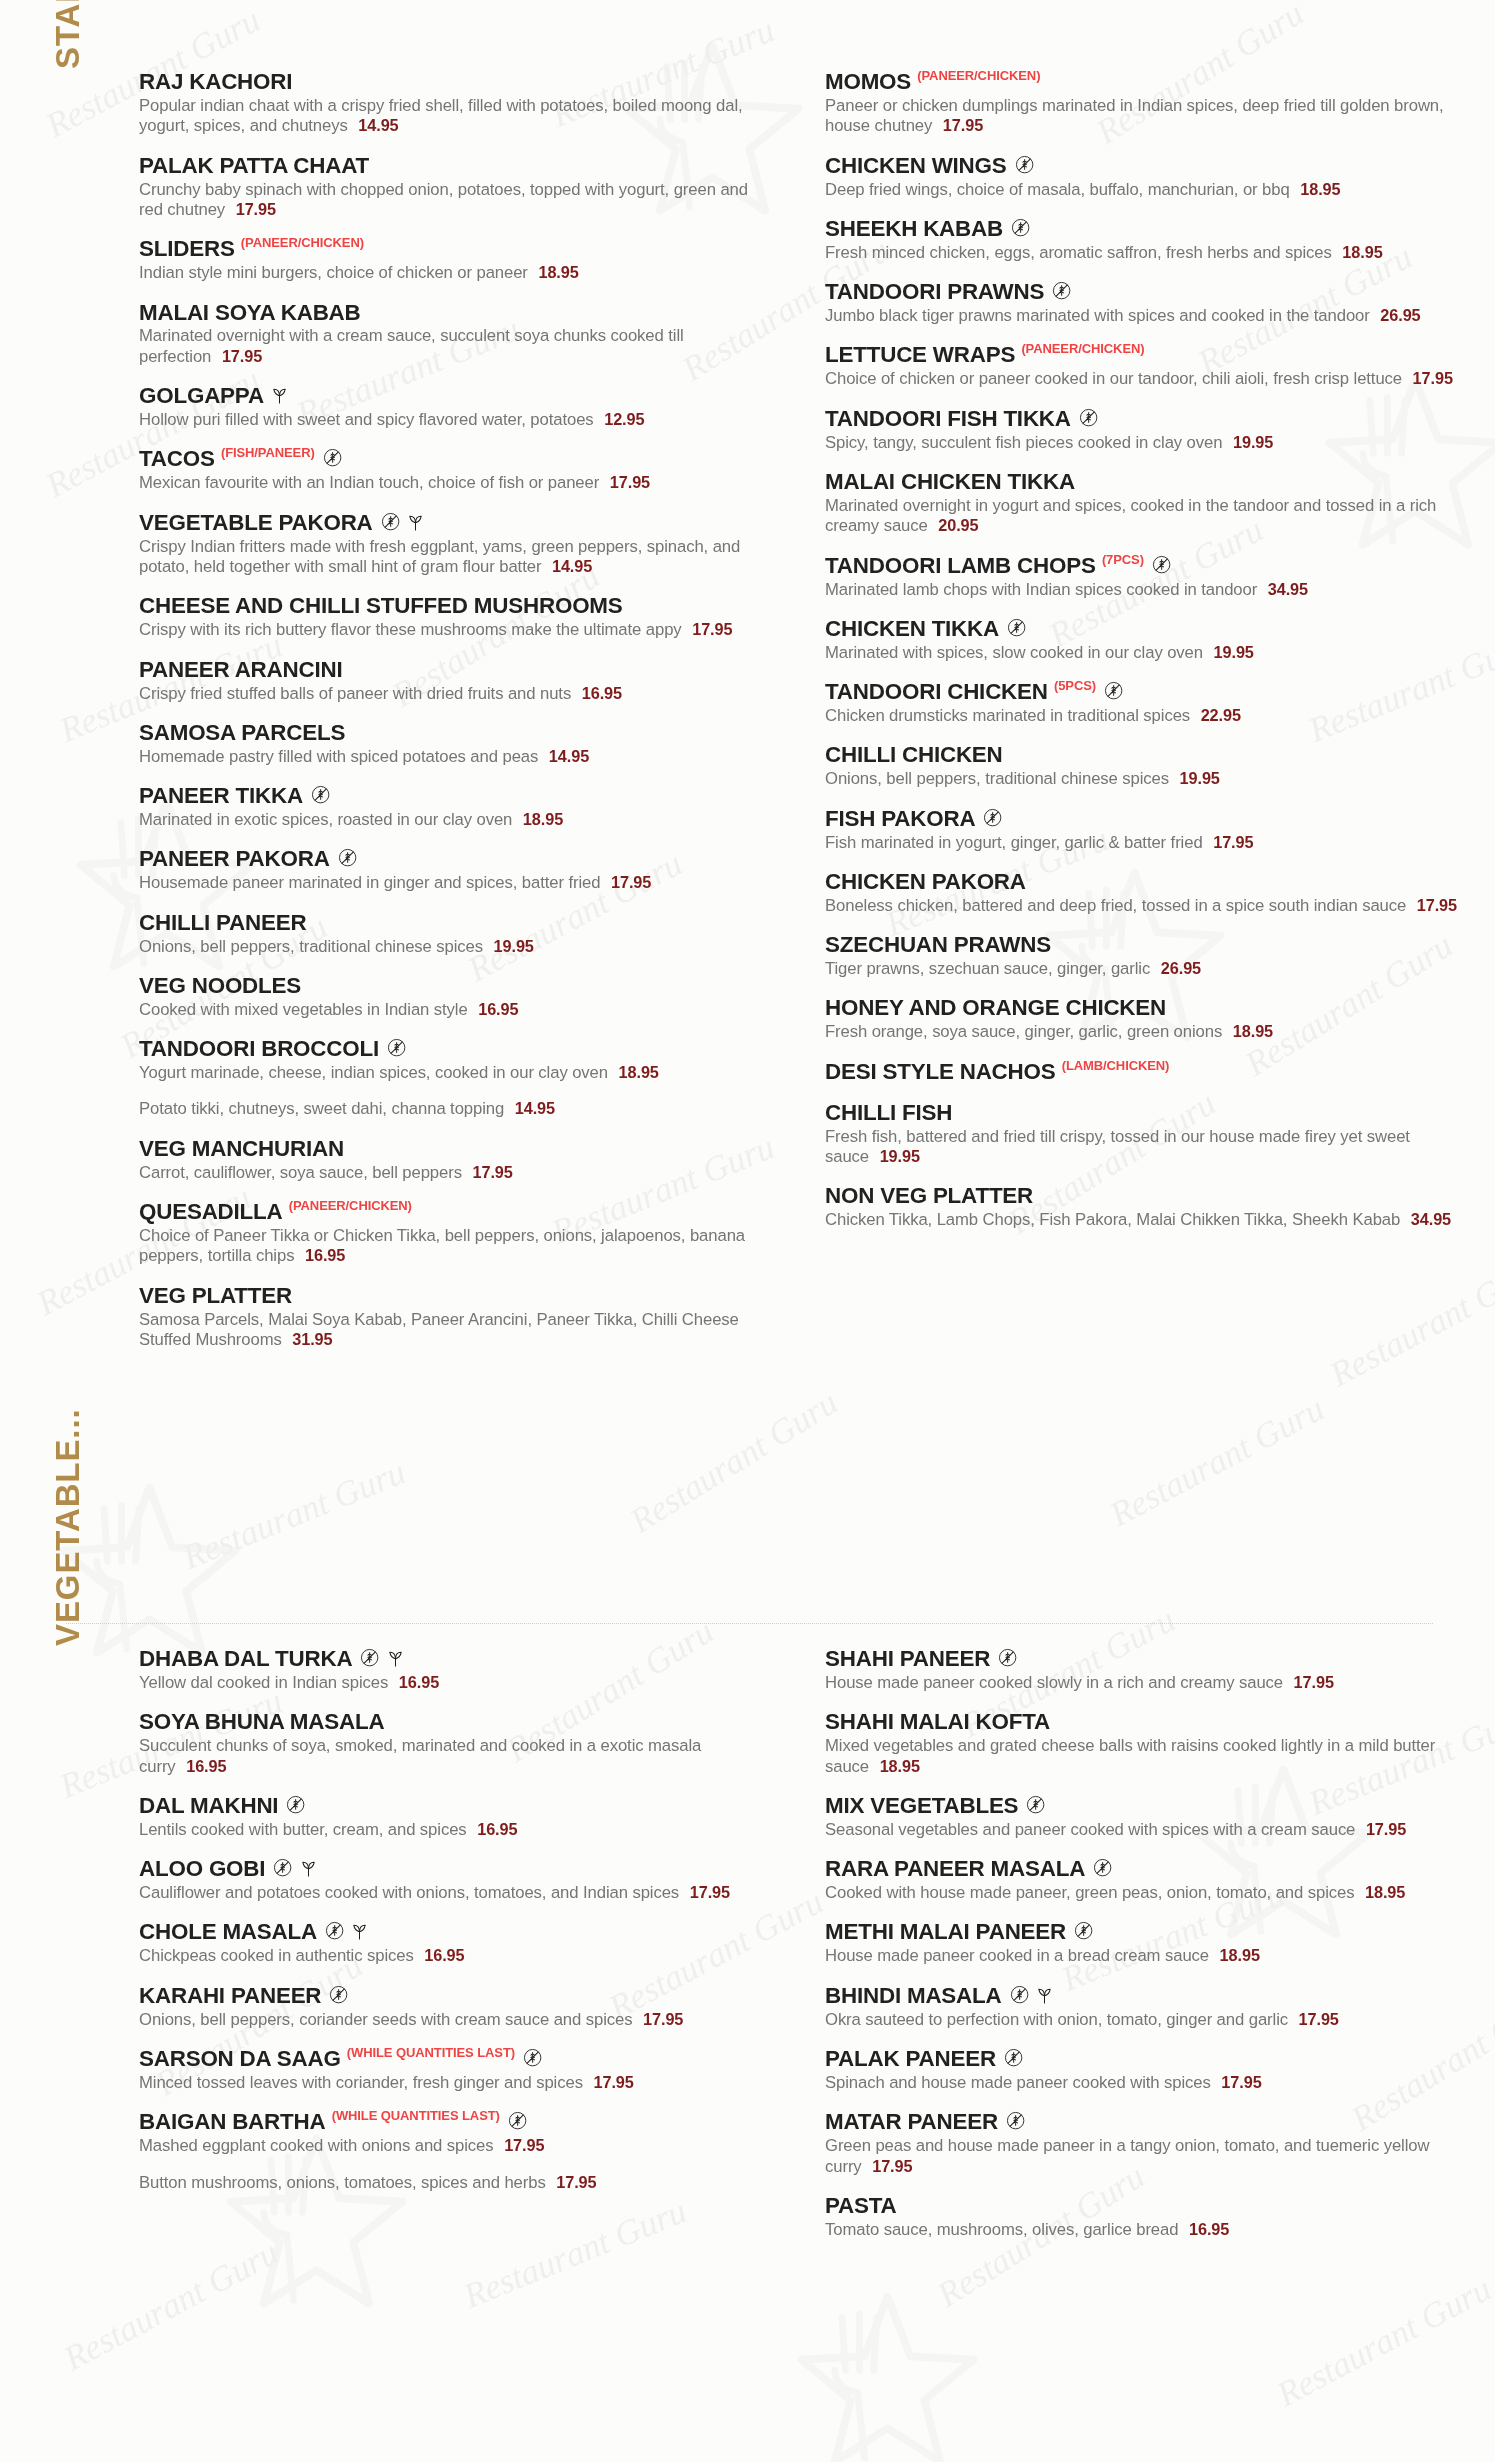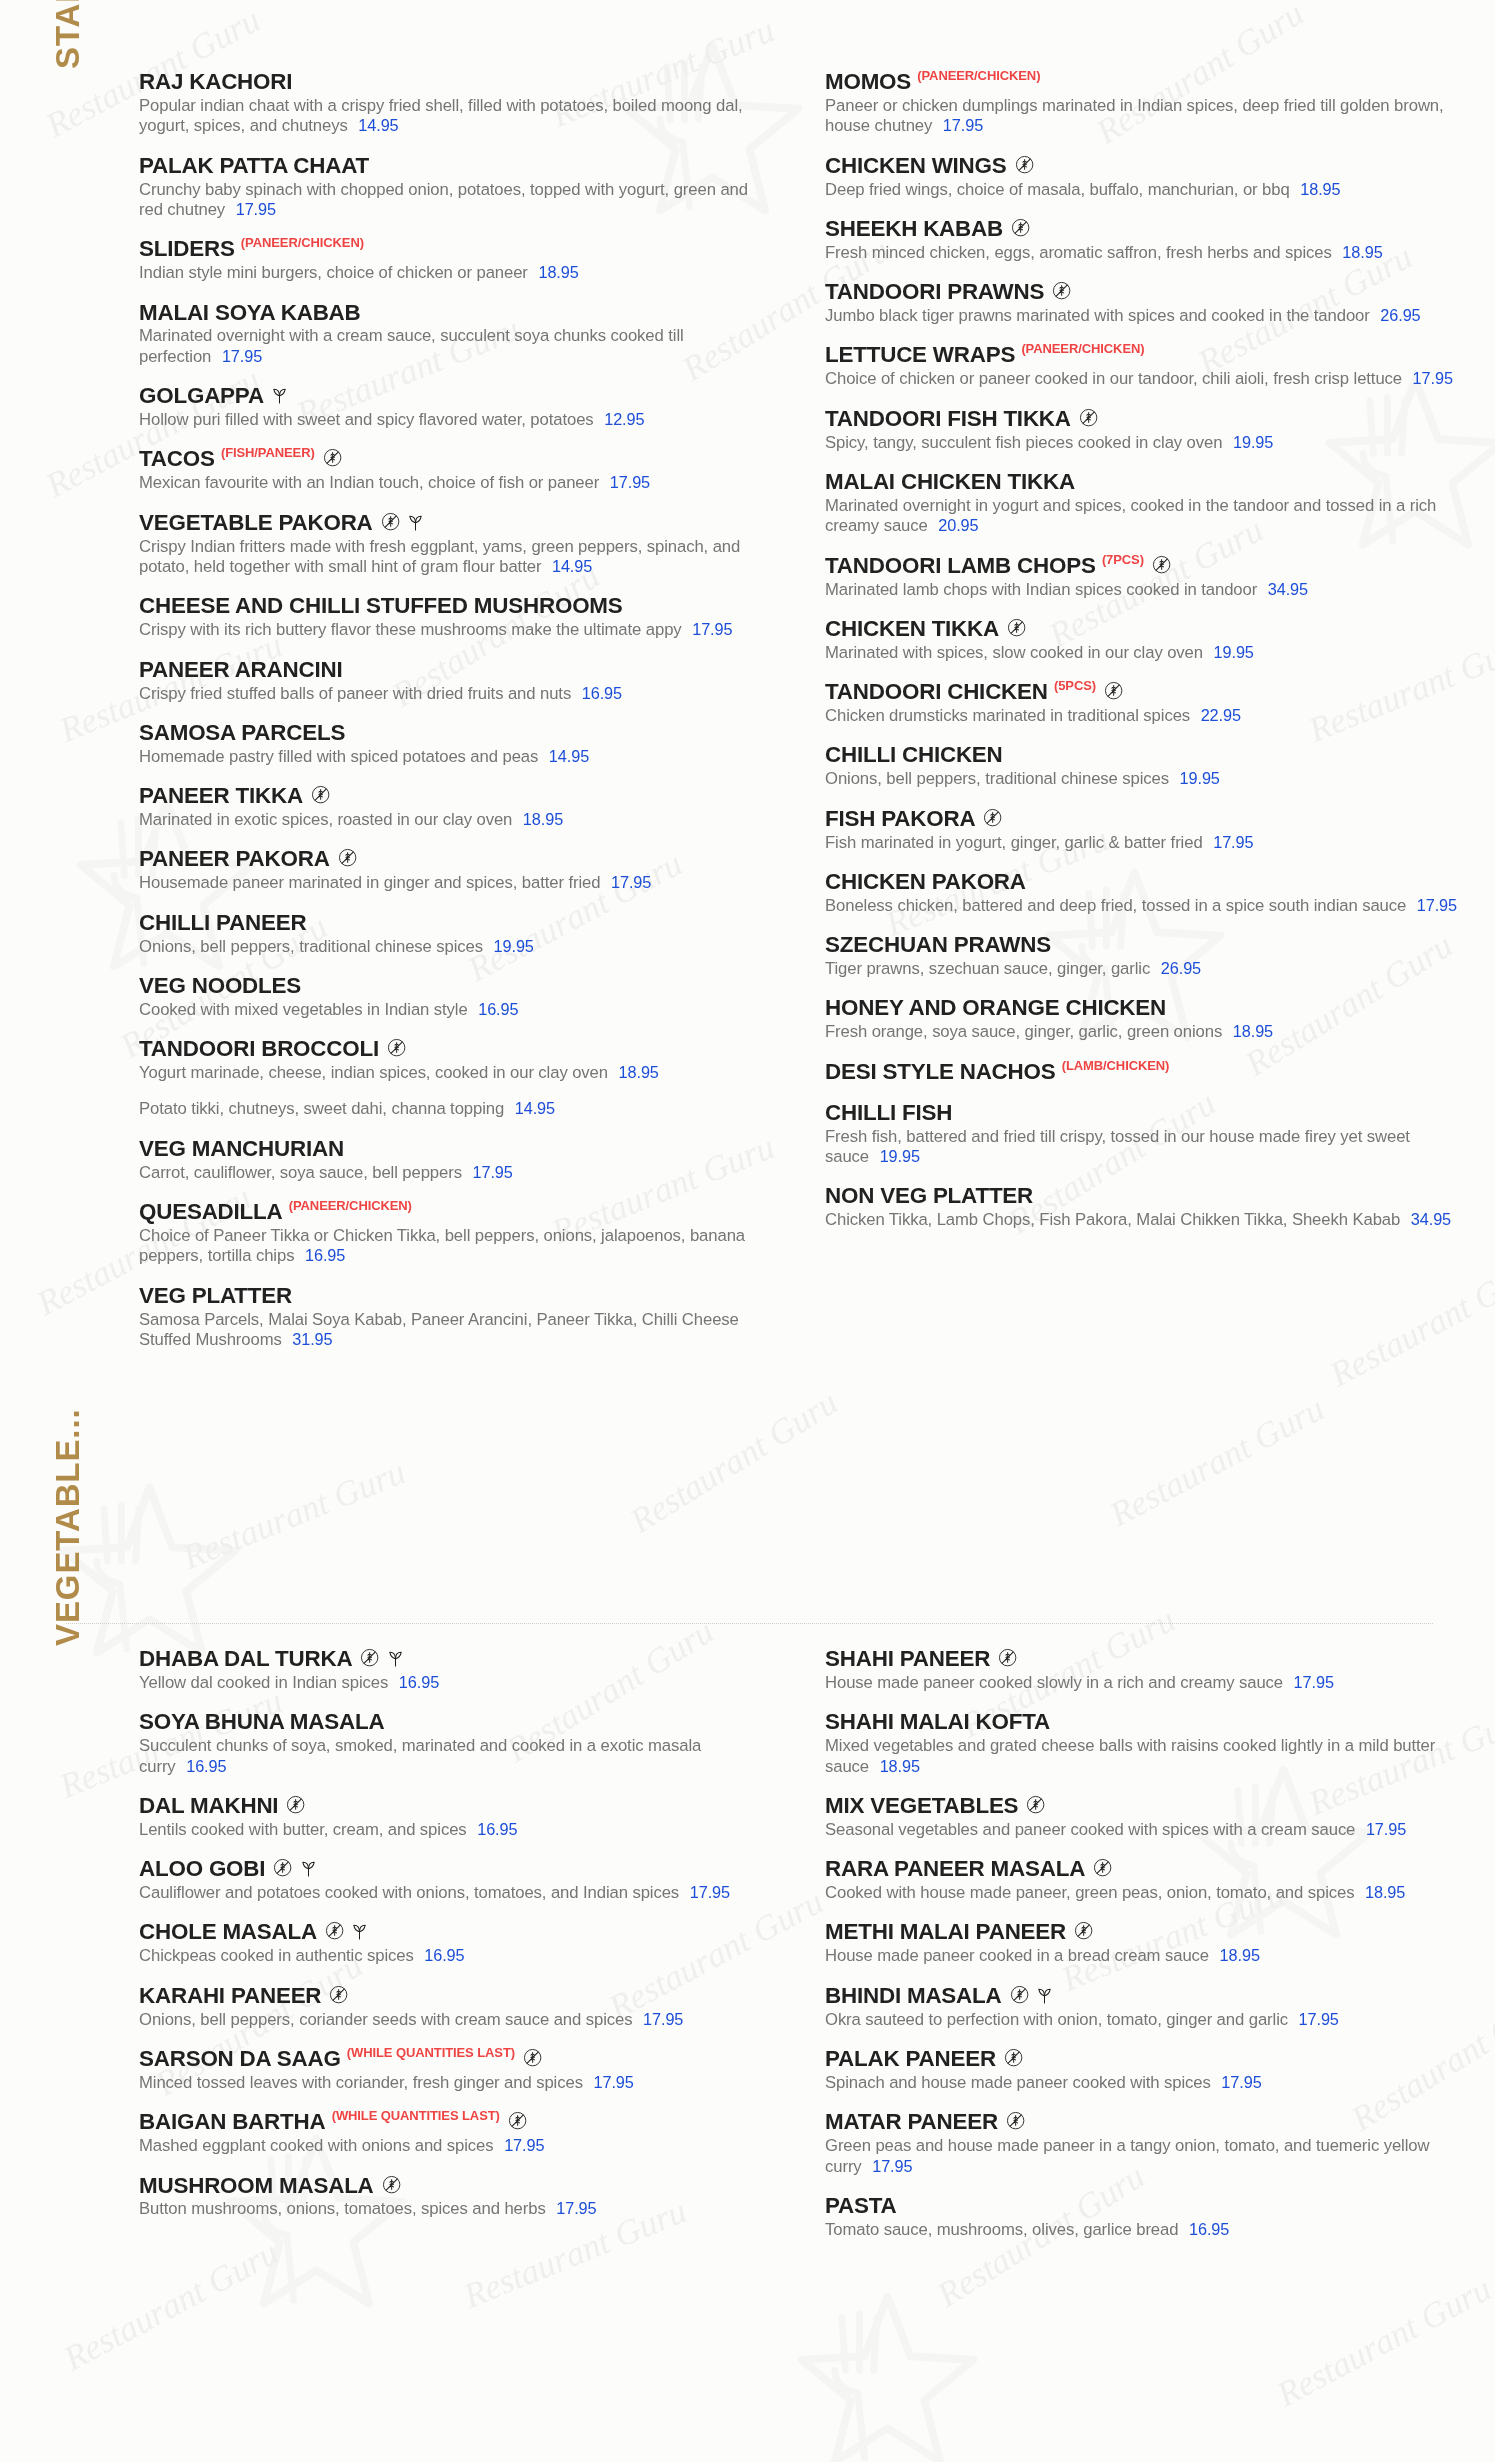--- a/index.html
+++ b/index.html
@@ -86,22 +86,22 @@
     margin-left: 6.2px;
   }
   .item-desc {
     font-size: 16.7px;
     color: #757575;
     line-height: 1.22;
     margin-top: 1.8px;
     letter-spacing: -0.1px;
   }
   .price {
-    color: #1d4ed8;
-    font-weight: normal;
+    color: #7f1d1d;
+    font-weight: bold;
     font-size: 16.3px;
     margin-left: 10.6px;
     white-space: nowrap;
   }
 
   
   .diet {
     display: inline-flex;
     align-items: center;
     margin-left: 8px;
@@ -816,36 +816,20 @@
                     <path d="M12 10.2 C13.9 10.2 14.8 11.3 14.8 12.5 C13.4 12.5 12.4 11.8 12 10.2 Z" fill="#1d1d1d"></path>
                     <path d="M12 13.1 C10.1 13.1 9.2 14.2 9.2 15.4 C10.6 15.4 11.6 14.7 12 13.1 Z" fill="#1d1d1d"></path>
                     <path d="M12 13.1 C13.9 13.1 14.8 14.2 14.8 15.4 C13.4 15.4 12.4 14.7 12 13.1 Z" fill="#1d1d1d"></path>
                     <path d="M4.6 19.4 L19.4 4.6" stroke="#1d1d1d" stroke-width="1.3"></path>
                   </svg>
                 </span>
               </div>
               <div class="item-desc"><span>Mashed eggplant cooked with onions and spices</span><span class="price">17.95</span></div>
             </div>
             <div class="item">
-              <div class="item-title">
-                <span class="title-main">MUSHROOM MASALA</span>
-                <span class="diet">
-                  <svg width="19.3" height="19.3" viewBox="0 0 24 24">
-                    <circle cx="12" cy="12" r="10.2" fill="none" stroke="#1d1d1d" stroke-width="1.1"></circle>
-                    <path d="M12 5.2 L12 18.4" stroke="#1d1d1d" stroke-width="1.2" fill="none"></path>
-                    <path d="M12 7.3 C10.1 7.3 9.2 8.4 9.2 9.6 C10.6 9.6 11.6 8.9 12 7.3 Z" fill="#1d1d1d"></path>
-                    <path d="M12 7.3 C13.9 7.3 14.8 8.4 14.8 9.6 C13.4 9.6 12.4 8.9 12 7.3 Z" fill="#1d1d1d"></path>
-                    <path d="M12 10.2 C10.1 10.2 9.2 11.3 9.2 12.5 C10.6 12.5 11.6 11.8 12 10.2 Z" fill="#1d1d1d"></path>
-                    <path d="M12 10.2 C13.9 10.2 14.8 11.3 14.8 12.5 C13.4 12.5 12.4 11.8 12 10.2 Z" fill="#1d1d1d"></path>
-                    <path d="M12 13.1 C10.1 13.1 9.2 14.2 9.2 15.4 C10.6 15.4 11.6 14.7 12 13.1 Z" fill="#1d1d1d"></path>
-                    <path d="M12 13.1 C13.9 13.1 14.8 14.2 14.8 15.4 C13.4 15.4 12.4 14.7 12 13.1 Z" fill="#1d1d1d"></path>
-                    <path d="M4.6 19.4 L19.4 4.6" stroke="#1d1d1d" stroke-width="1.3"></path>
-                  </svg>
-                </span>
-              </div>
               <div class="item-desc"><span>Button mushrooms, onions, tomatoes, spices and herbs</span><span class="price">17.95</span></div>
             </div>
           </div>
           <div class="col">
             <div class="item">
               <div class="item-title">
                 <span class="title-main">SHAHI PANEER</span>
                 <span class="diet">
                   <svg width="19.3" height="19.3" viewBox="0 0 24 24">
                     <circle cx="12" cy="12" r="10.2" fill="none" stroke="#1d1d1d" stroke-width="1.1"></circle>

